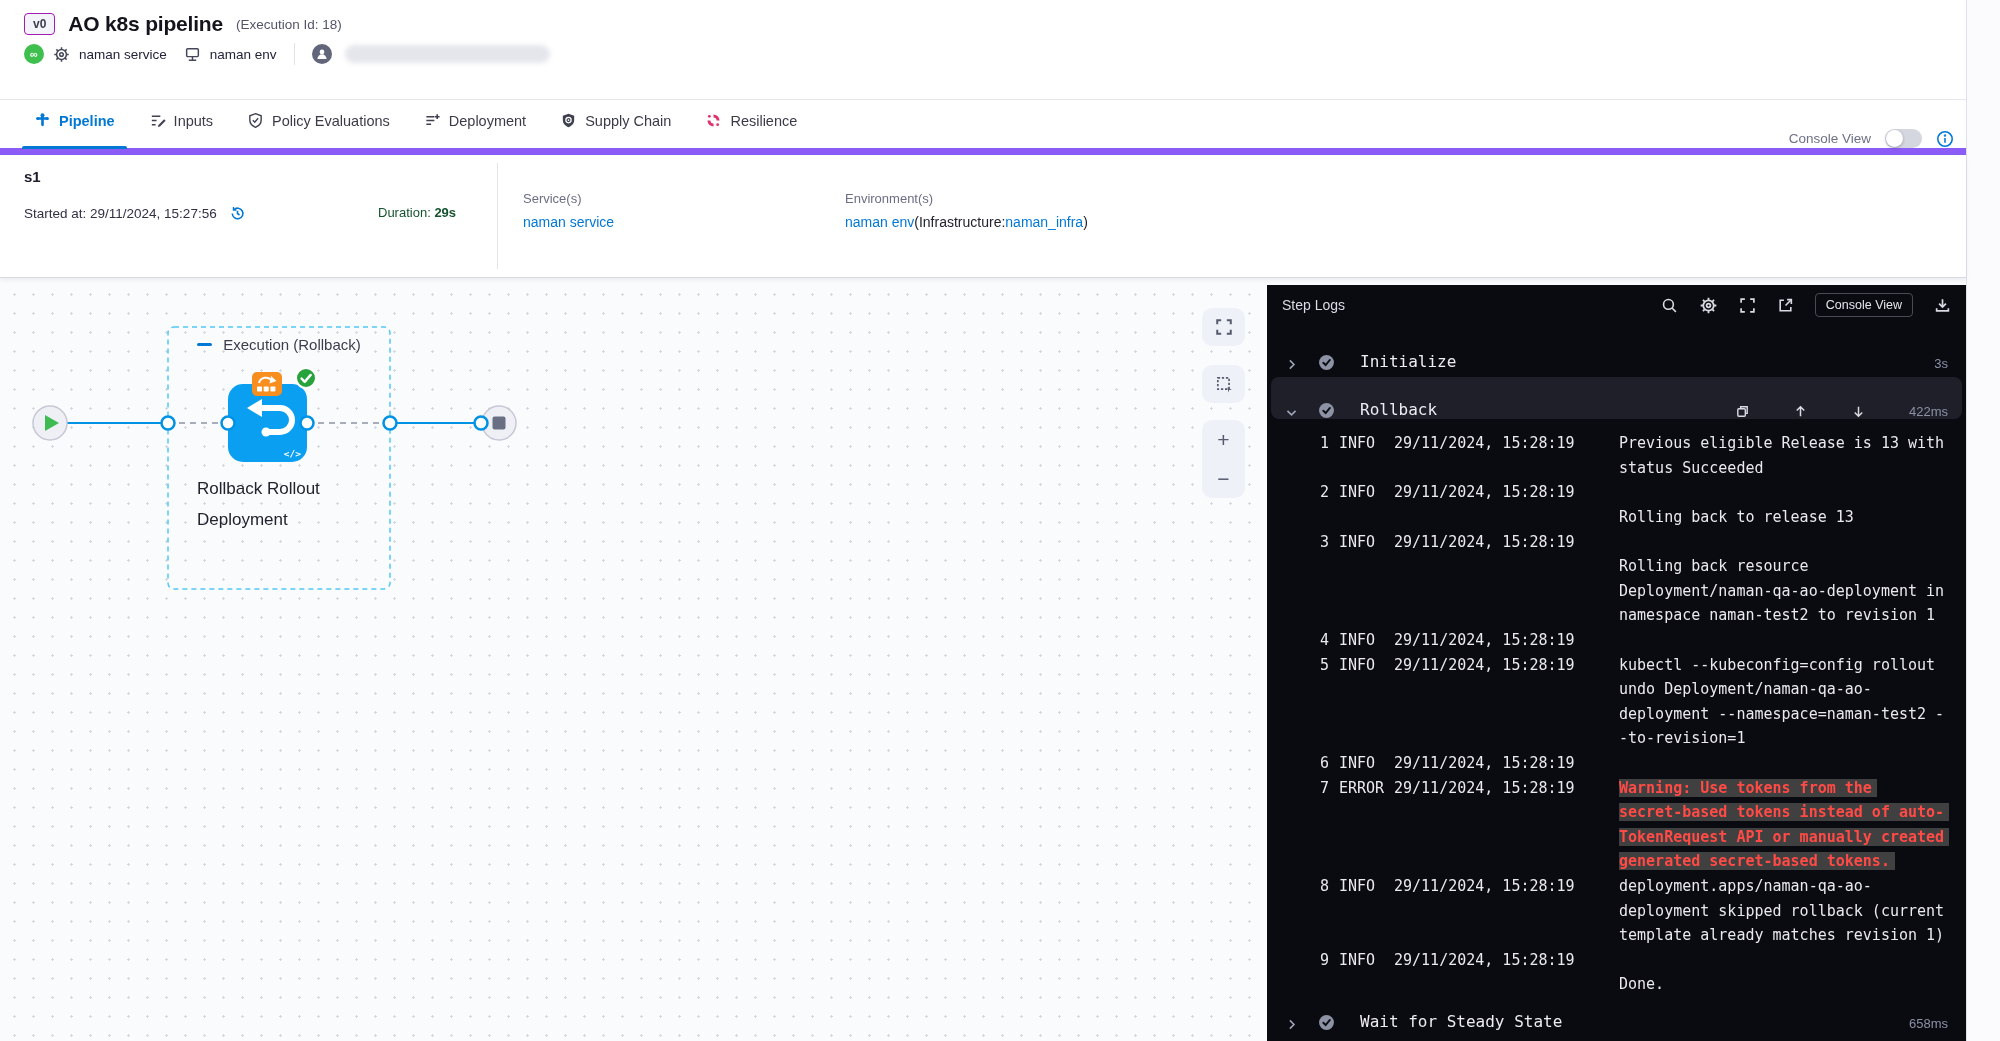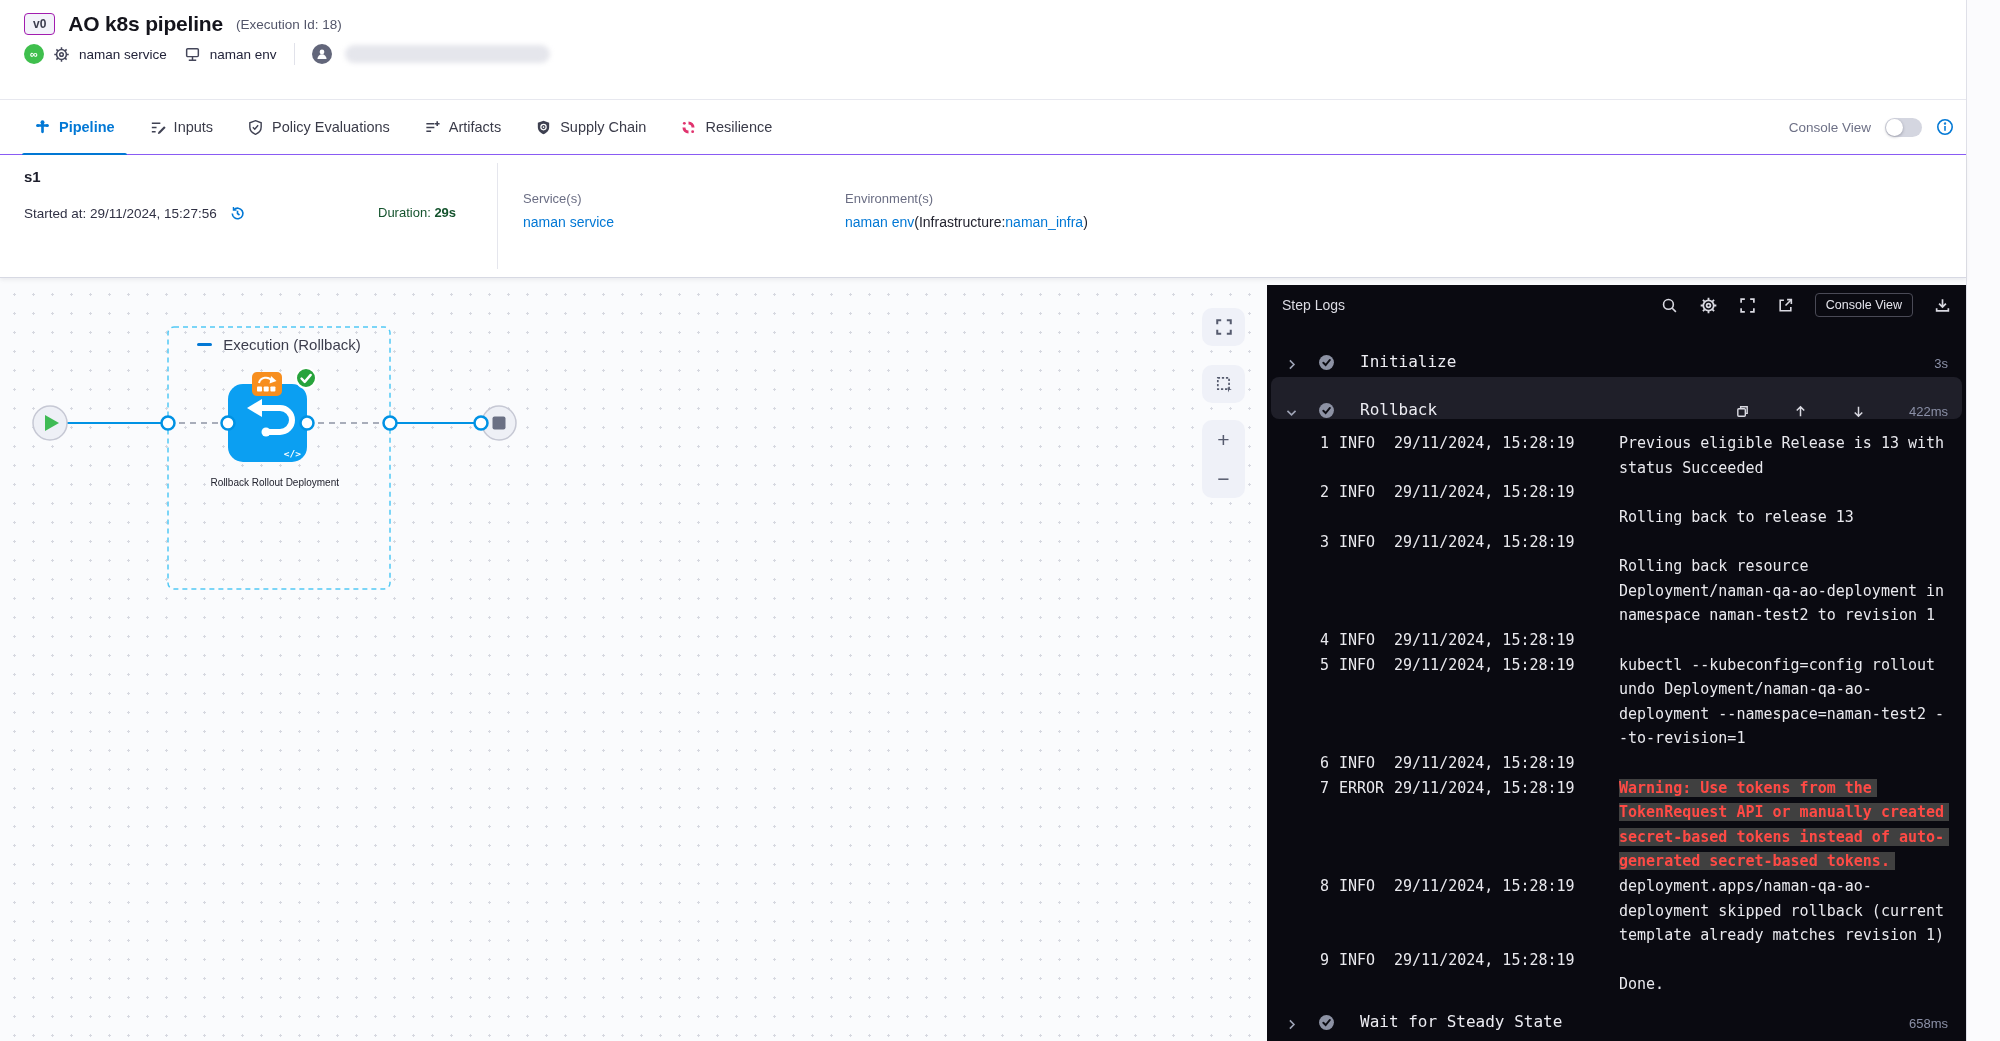--- a/index.html
+++ b/index.html
@@ -17,21 +17,21 @@
   .p-title { font-size:21px; font-weight:700; color:#14141c; letter-spacing:-0.2px; }
   .exec-id { font-size:13.5px; color:#53566a; }
   .meta-row { position:absolute; left:24px; top:42px; height:24px; display:flex; align-items:center; gap:9px; font-size:13.5px; color:#23243a; }
   .cd-badge { width:20px; height:20px; border-radius:50%; background:#3fbf4d; color:#fff; display:flex; align-items:center; justify-content:center; font-size:11px; font-weight:700; }
   .meta-ic { color:#44465a; display:flex; }
   .meta-divider { width:1px; height:22px; background:#e1e2ea; margin:0 8px; }
   .avatar { width:20px; height:20px; border-radius:50%; background:#62667a; display:flex; align-items:center; justify-content:center; }
   .blur-pill { width:205px; height:18px; border-radius:9px; background:#e5e6ec; filter:blur(2.5px); margin-left:4px; }
 
   
-  .tabbar { position:absolute; left:0; top:100px; width:1966px; height:55px; background:#fff; border-bottom:1px solid #8b5cf6; display:flex; align-items:center; padding-left:22px; }
+  .tabbar { position:absolute; left:0; top:100px; width:1966px; height:55px; background:#fff; border-bottom:7px solid #8b5cf6; display:flex; align-items:flex-end; padding-left:22px; }
   .tab { position:relative; height:55px; display:flex; align-items:center; gap:8px; padding:0 12px; margin-right:10px; font-size:14.5px; color:#3a3b49; cursor:pointer; white-space:nowrap; }
   .tab.active { color:#0278d5; font-weight:700; }
   .tab.active::after { content:""; position:absolute; left:0; right:0; bottom:-1px; height:3px; background:#0278d5; border-radius:2px 2px 0 0; }
   .tabbar-right { margin-left:auto; display:flex; align-items:center; gap:14px; padding-right:12px; }
   .console-label { font-size:13.5px; color:#6d7086; }
   .toggle { width:37px; height:19px; border-radius:10px; background:#d4d6e0; position:relative; cursor:pointer; }
   .toggle .knob { position:absolute; left:1px; top:1px; width:17px; height:17px; border-radius:50%; background:#fff; box-shadow:0 1px 3px rgba(40,41,61,.35); }
 
   
   .stagebar { position:absolute; left:0; top:155px; width:1966px; height:123px; background:#fff; border-bottom:1px solid #d7d9e3; box-shadow:0 2px 4px rgba(96,97,112,0.10); z-index:2; }
@@ -48,21 +48,21 @@
   .plain { color:#22232f; }
 
   
   .canvas { position:absolute; left:0; top:278px; width:1966px; height:763px;
     background-color:#fafbfd;
     background-image:radial-gradient(circle, #d6d8e0 1.2px, transparent 1.4px);
     background-size:19px 19px; background-position:5px 7px; }
   .canvas-svg { position:absolute; left:0; top:0; }
   .group-label { position:absolute; left:168px; top:58px; width:222px; display:flex; align-items:center; justify-content:center; gap:11px; font-size:15px; color:#3c3d4c; }
   .minus-bar { width:15px; height:3px; border-radius:2px; background:#0278d5; }
-  .node-label { position:absolute; left:197px; top:196px; width:142px; text-align:right; font-size:10px; line-height:1.8; color:#22232f; }
+  .node-label { position:absolute; left:197px; top:196px; width:142px; text-align:left; font-size:17px; line-height:1.8; color:#22232f; }
   .cbtn { position:absolute; left:1202px; width:43px; height:38px; border-radius:10px; background:#eff1f8; display:flex; align-items:center; justify-content:center; color:#565b6e; cursor:pointer; }
   .cbtn.fs { top:30px; } .cbtn.mq { top:87px; }
   .zoomctl { position:absolute; left:1202px; top:142px; width:43px; height:78px; border-radius:10px; background:#eff1f8; display:flex; flex-direction:column; align-items:center; justify-content:space-around; color:#565b6e; cursor:pointer; }
   .zoomctl span { font-size:21px; line-height:1; }
 
   
   .logpanel { position:absolute; left:1267px; top:285px; width:699px; height:756px; background:#0a0a11; color:#e6e6ea; z-index:3; }
   .lp-head { position:absolute; left:0; top:0; right:0; height:40px; display:flex; align-items:center; padding:0 15px; gap:21px; }
   .lp-title { font-size:14px; color:#dcdce4; margin-right:auto; }
   .lp-ic { color:#dadae2; display:flex; cursor:pointer; }
@@ -155,21 +155,21 @@
     </span>
     <span>Policy Evaluations</span>
   </div>
   <div class="tab">
     <span>
       <svg width="17" height="17" viewBox="0 0 18 18" fill="none" stroke="#3f4152" stroke-width="1.7">
         <path d="M2.5 5h8.5M2.5 9h8.5M2.5 13h5"></path>
         <path d="M14 2.5v5M11.5 5h5"></path>
       </svg>
     </span>
-    <span>Artifacts</span>
+    <span>Deployment</span>
   </div>
   <div class="tab">
     <span>
       <svg width="17" height="17" viewBox="0 0 18 18">
         <path d="M9 1.8 15 4v4.6c0 3.8-2.6 6.3-6 7.6-3.4-1.3-6-3.8-6-7.6V4Z" fill="#3e4050"></path>
         <circle cx="9" cy="8.6" r="2.8" fill="none" stroke="#fff" stroke-width="1.3"></circle>
         <circle cx="9" cy="8.6" r="0.9" fill="#fff"></circle>
       </svg>
     </span>
     <span>Supply Chain</span>
@@ -467,27 +467,27 @@
       <div class="log-row">
         <span class="ln">7</span>
         <span class="lvl">ERROR</span>
         <span class="lt">29/11/2024, 15:28:19</span>
         <span class="lm"><span class="m err">Warning: Use tokens from the</span></span>
       </div>
       <div class="log-row">
         <span class="ln"></span>
         <span class="lvl"></span>
         <span class="lt"></span>
+        <span class="lm"><span class="m err">secret-based tokens instead of auto-</span></span>
+      </div>
+      <div class="log-row">
+        <span class="ln"></span>
+        <span class="lvl"></span>
+        <span class="lt"></span>
         <span class="lm"><span class="m err">TokenRequest API or manually created</span></span>
-      </div>
-      <div class="log-row">
-        <span class="ln"></span>
-        <span class="lvl"></span>
-        <span class="lt"></span>
-        <span class="lm"><span class="m err">secret-based tokens instead of auto-</span></span>
       </div>
       <div class="log-row">
         <span class="ln"></span>
         <span class="lvl"></span>
         <span class="lt"></span>
         <span class="lm"><span class="m err">generated secret-based tokens.</span></span>
       </div>
       <div class="log-row">
         <span class="ln">8</span>
         <span class="lvl">INFO</span>

